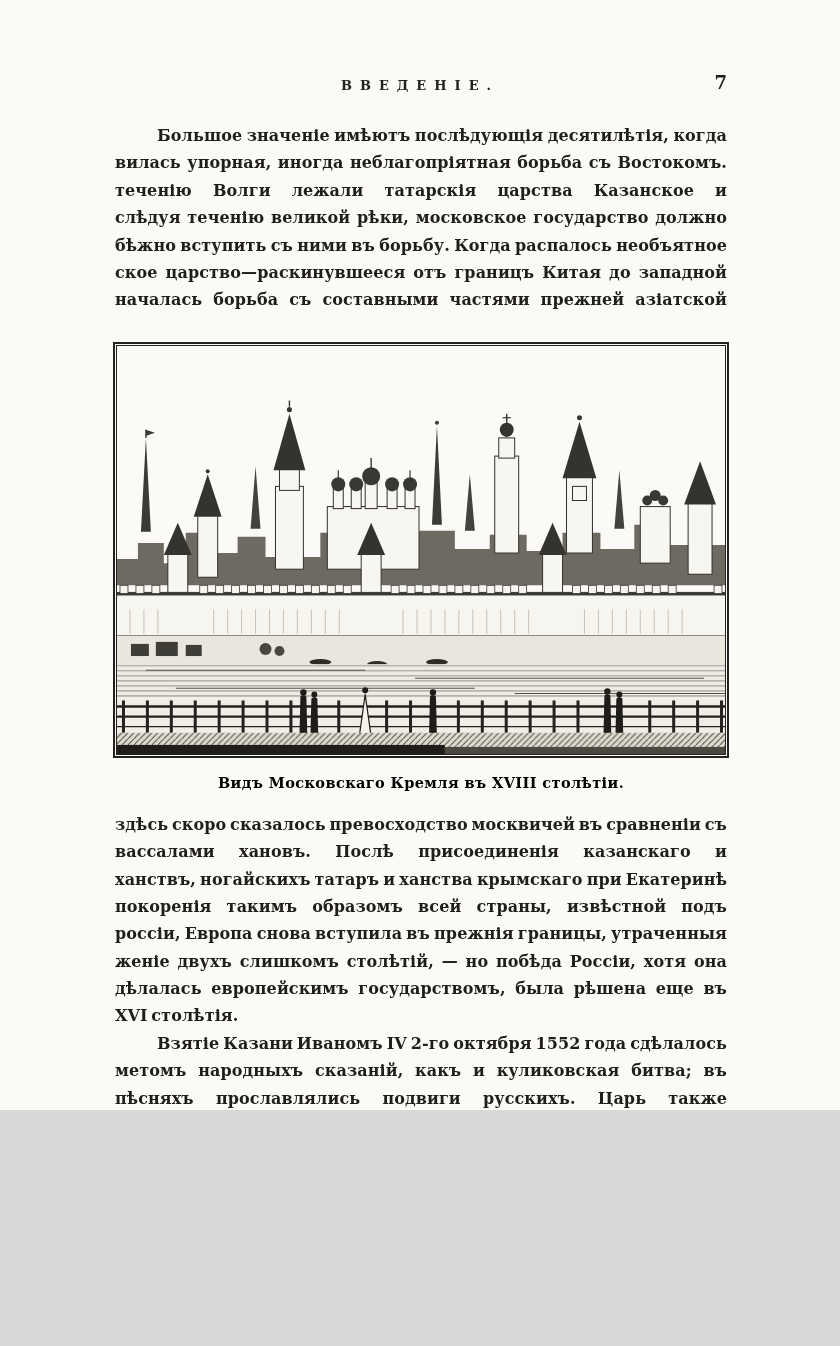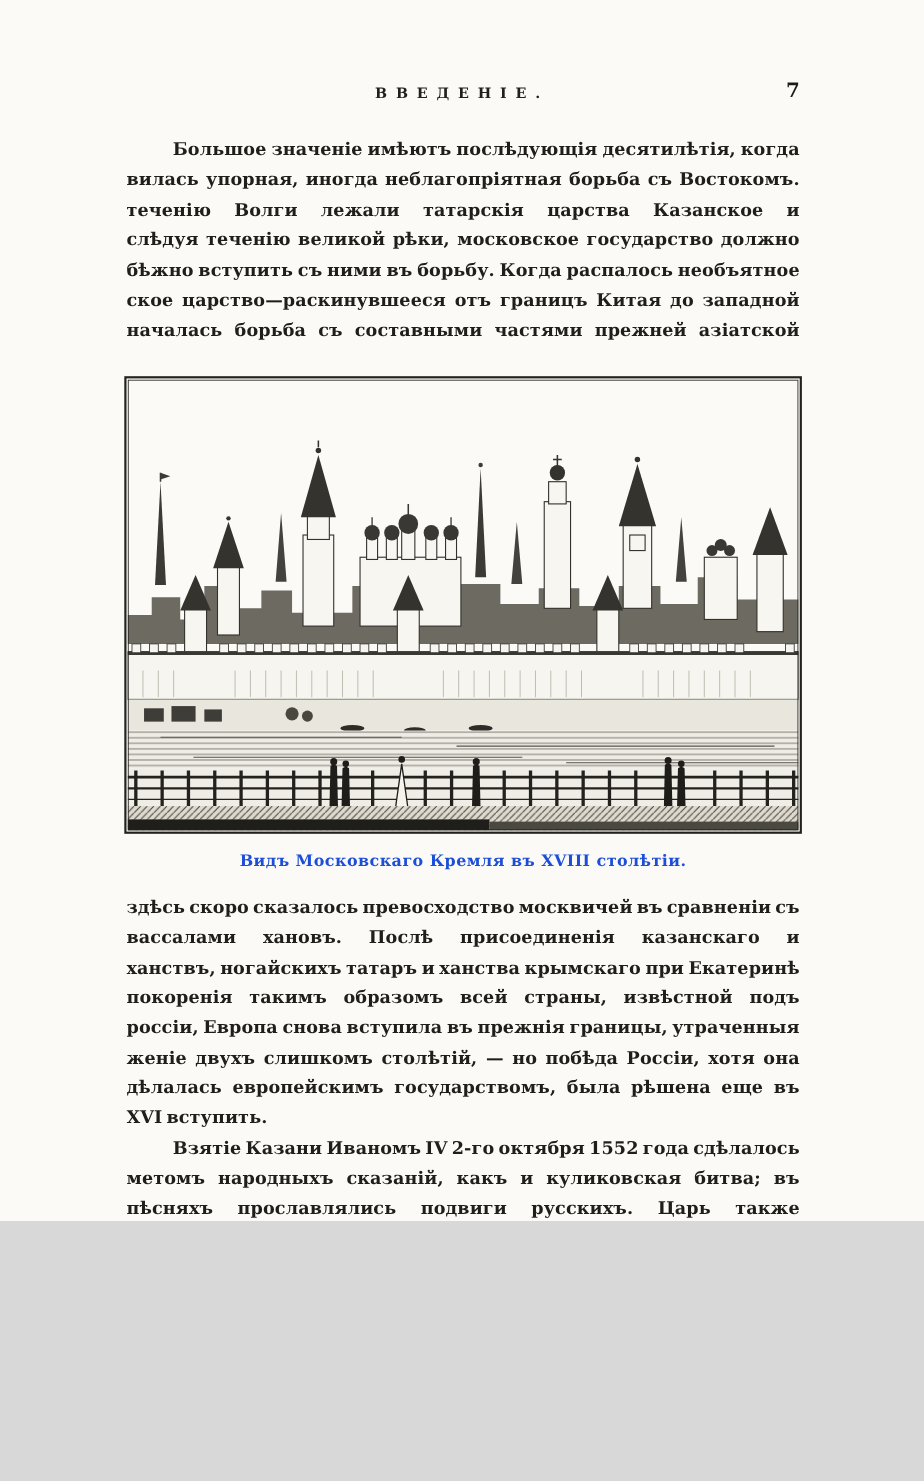--- a/index.html
+++ b/index.html
@@ -28,21 +28,21 @@
   .line.lastline{text-align-last:left;-moz-text-align-last:left;}
   .paragraph.p2{margin-top:18px;}
   
   .figure-frame{
     margin:28px 0 0 -2px;width:616px;height:416px;box-sizing:border-box;
     border:2px solid #23221e;background:#fbfaf7;padding:1px;
   }
   .figure-frame svg{display:block;width:100%;height:100%;}
   .caption{
     margin-top:15px;text-align:center;font-size:14.5px;font-weight:bold;
-    letter-spacing:0.4px;line-height:20px;color:#1d4ed8;
+    letter-spacing:0.4px;line-height:20px;color:#000000;
   }
   
   .ink-dash{
     position:absolute;left:378px;top:1186px;width:15px;height:3px;
     background:#15140f;transform:rotate(-3deg);border-radius:1px;
   }
   .ink-blob{
     position:absolute;left:452px;top:1179px;width:48px;height:8px;
     background:#15140f;border-radius:2px;transform:rotate(-1deg);
     box-shadow:6px 3px 0 -2px #15140f, -4px 2px 0 -3px #15140f;
@@ -285,21 +285,21 @@
     <div class="caption">Видъ Московскаго Кремля въ XVIII столѣтіи.</div>
 
     <div class="paragraph p2">
       <div class="line">здѣсь скоро сказалось превосходство москвичей въ сравненіи съ бывшими</div>
       <div class="line">вассалами хановъ. Послѣ присоединенія казанскаго и астраханскаго</div>
       <div class="line">ханствъ, ногайскихъ татаръ и ханства крымскаго при Екатеринѣ II, и</div>
       <div class="line">покоренія такимъ образомъ всей страны, извѣстной подъ именемъ Ново-</div>
       <div class="line">россіи, Европа снова вступила въ прежнія границы, утраченныя въ продол-</div>
       <div class="line">женіе двухъ слишкомъ столѣтій, — но побѣда Россіи, хотя она едва только</div>
       <div class="line">дѣлалась европейскимъ государствомъ, была рѣшена еще въ половинѣ</div>
-      <div class="line lastline">XVI вступить.</div>
+      <div class="line lastline">XVI столѣтія.</div>
     </div>
 
     <div class="paragraph p3">
       <div class="line indent">Взятіе Казани Иваномъ IV 2-го октября 1552 года сдѣлалось пред-</div>
       <div class="line">метомъ народныхъ сказаній, какъ и куликовская битва; въ различныхъ</div>
       <div class="line">пѣсняхъ прославлялись подвиги русскихъ. Царь также пріобрѣлъ нѣкоторую</div>
     </div>
 
   </div>
 

